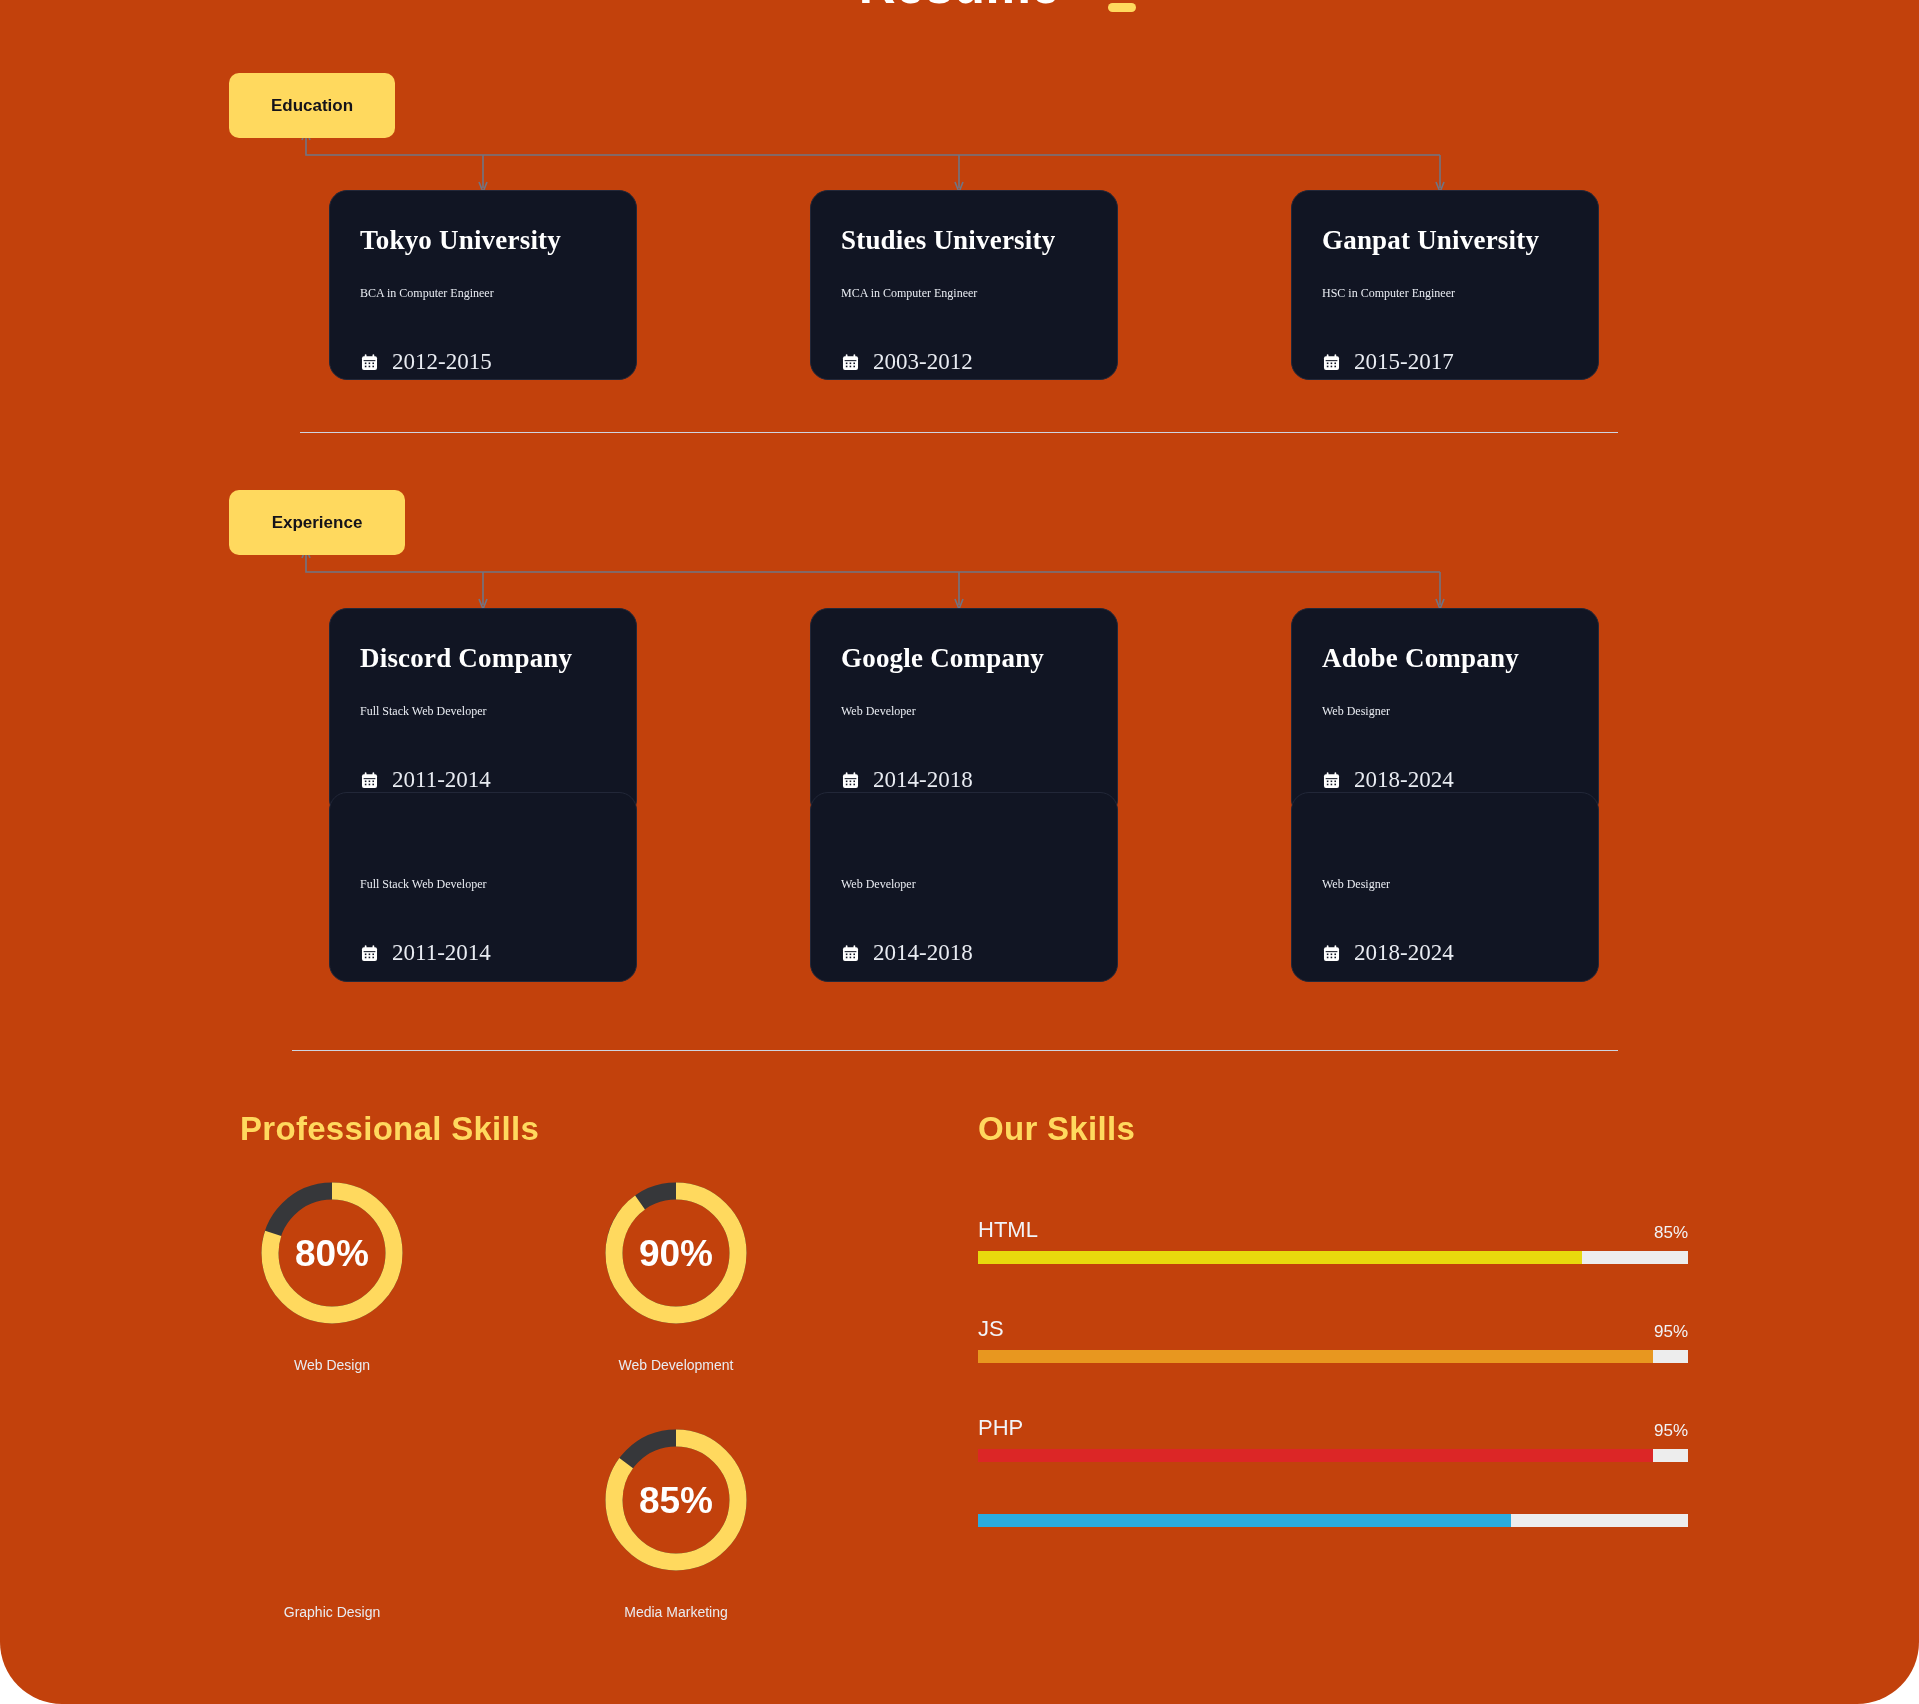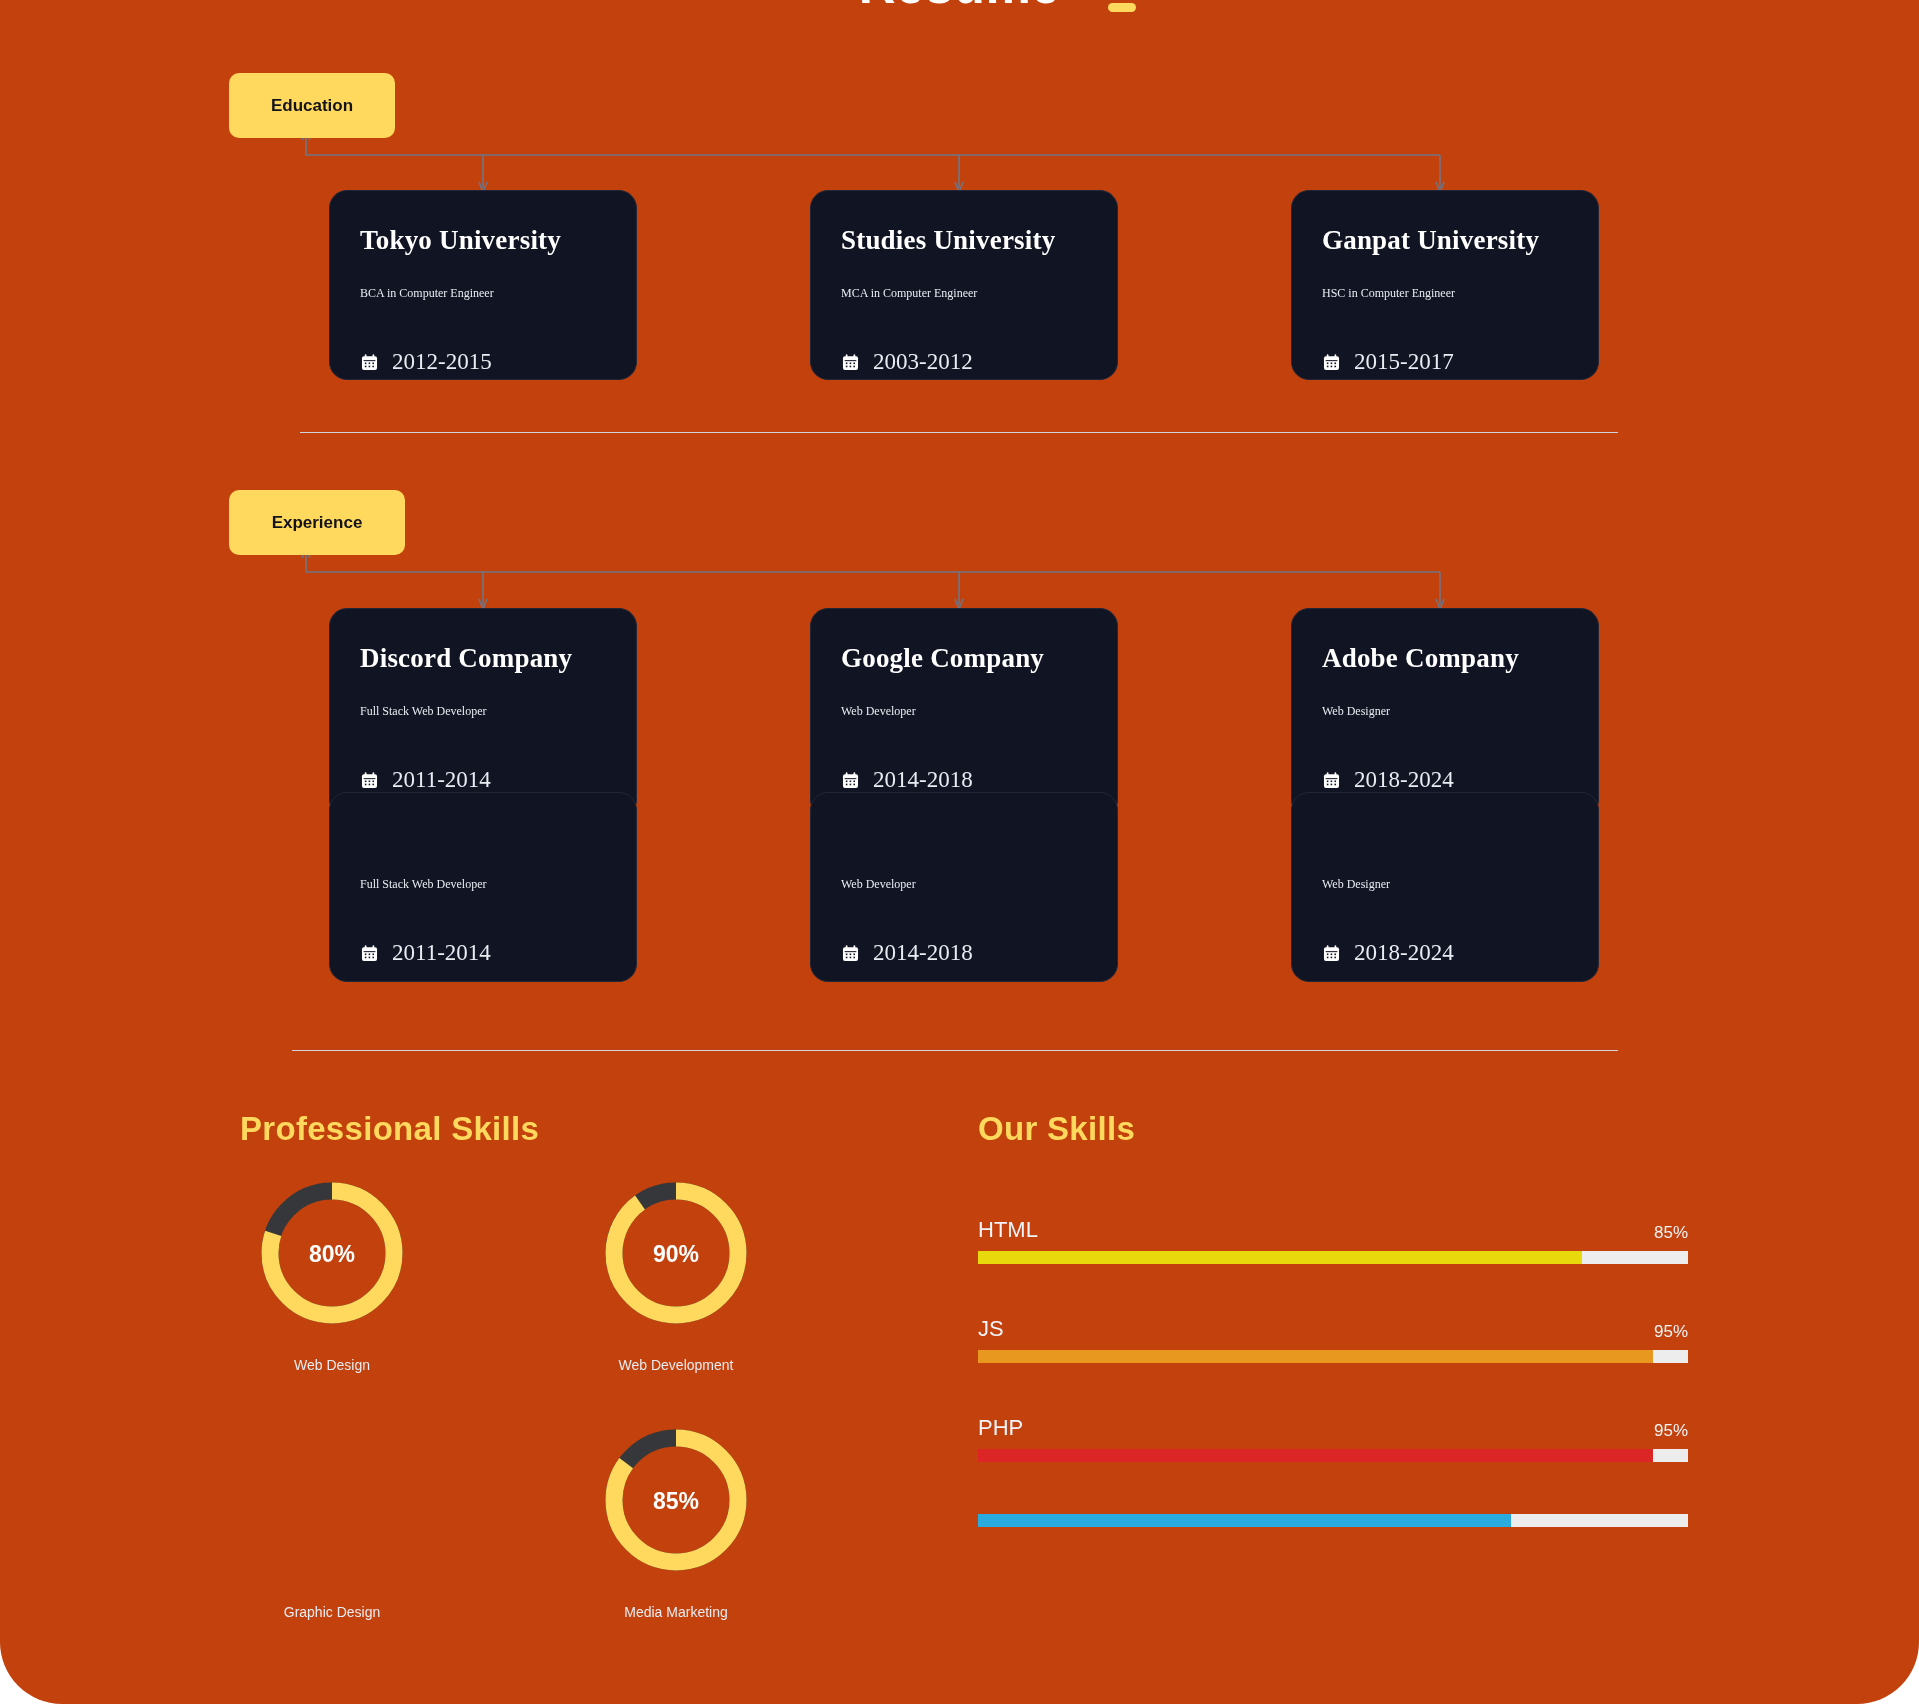--- a/index.html
+++ b/index.html
@@ -125,21 +125,21 @@
     width: 150px;
     height: 150px;
   }
   .donut svg { width: 150px; height: 150px; display: block; transform: rotate(-90deg); }
   .donut-val {
     position: absolute;
     inset: 0;
     display: flex;
     align-items: center;
     justify-content: center;
-    font-size: 23px;
+    font-size: 37px;
     font-weight: 700;
     color: #ffffff;
     transform: translateY(1px);
   }
   .donut-label {
     position: absolute;
     width: 300px;
     text-align: center;
     font-size: 14px;
     color: #e9ecf2;

